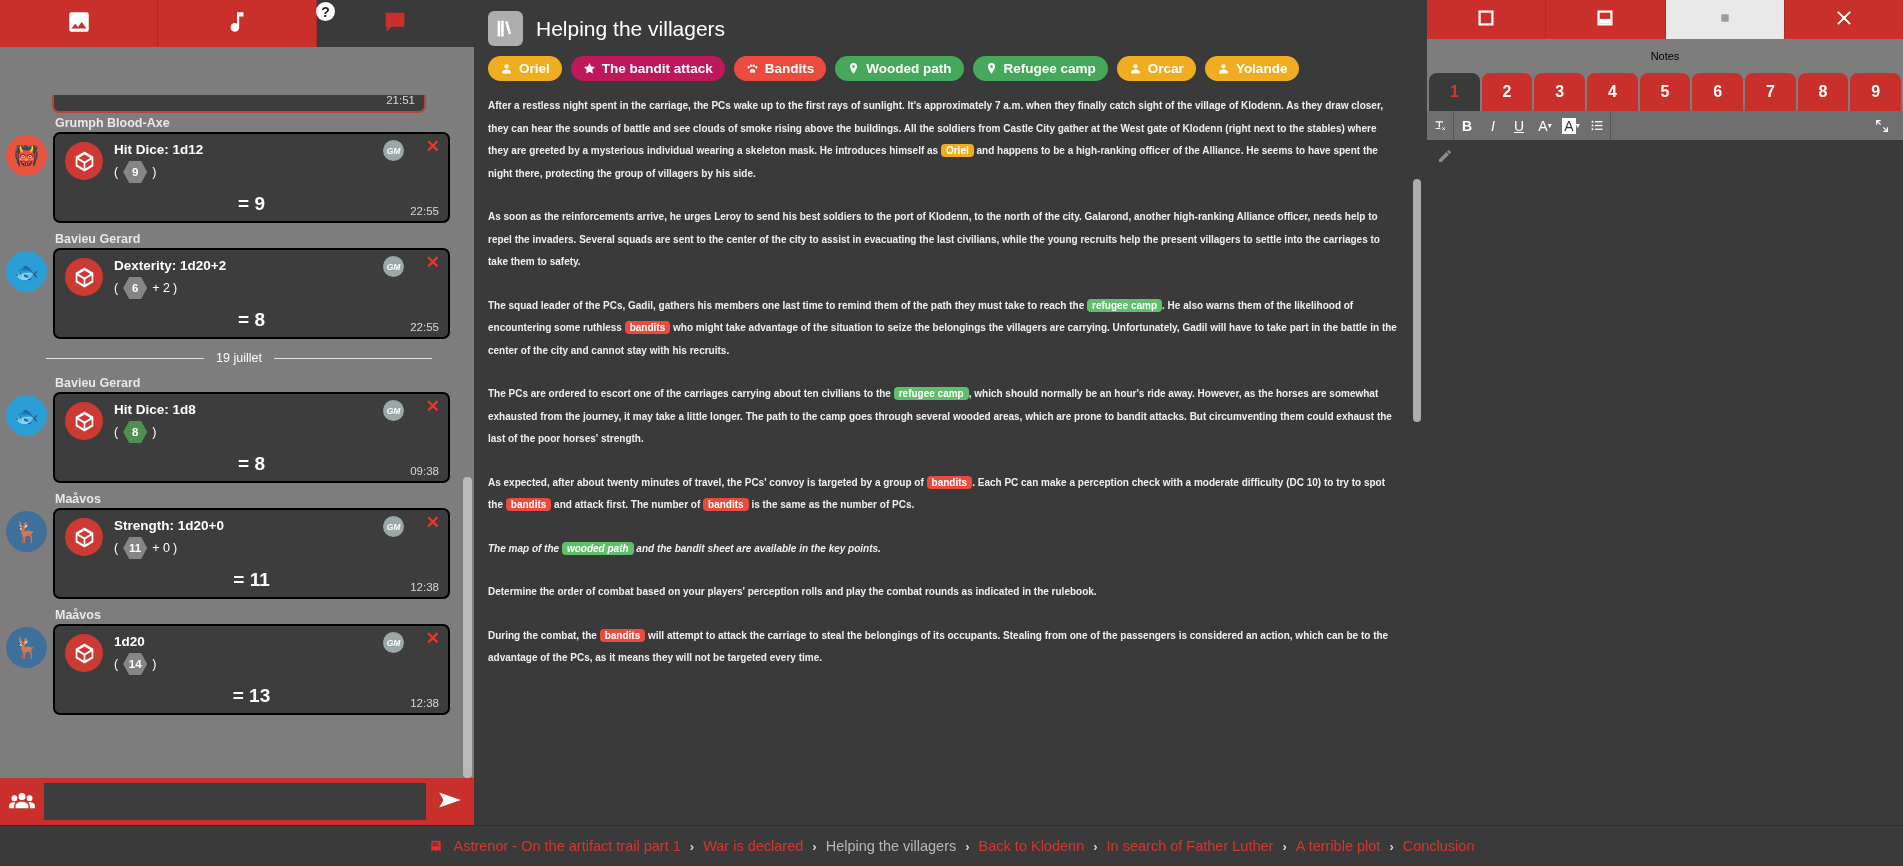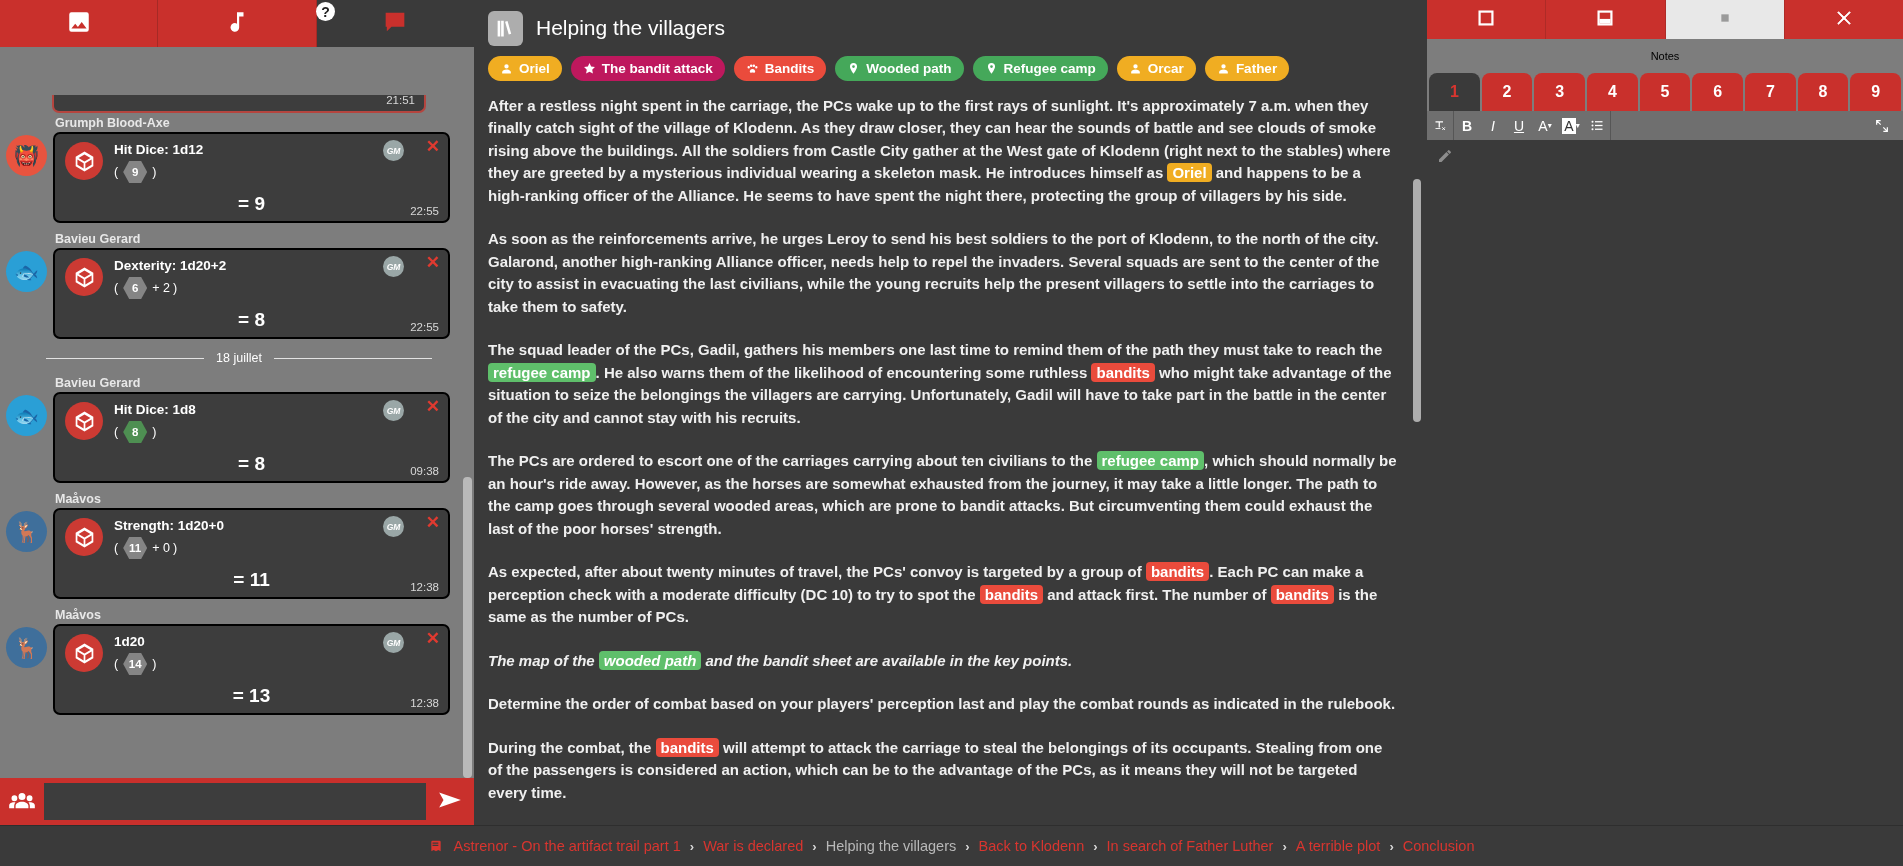--- a/index.html
+++ b/index.html
@@ -119,21 +119,21 @@
     border-radius: 13px; padding: 0 12px; color: #fff; font-size: 13.5px; font-weight: bold;
     cursor: pointer; white-space: nowrap;
   }
   .tag svg { width: 13px; height: 13px; fill: #fff; }
 
   .scene-body {
     flex: 1 1 auto; overflow: hidden; padding: 4px 28px 10px 14px;
     position: relative;
   }
   .scene-body p {
-    color: #f0f0f0; font-size: 15px; line-height: 22.5px; font-weight: bold;
+    color: #f0f0f0; font-size: 10px; line-height: 22.5px; font-weight: bold;
     margin-bottom: 21px;
   }
   .scene-body p.ital { font-style: italic; }
   .hl { border-radius: 4px; padding: 1px 5px; color: #fff; }
   .hl-orange { background: #f0ad22; }
   .hl-green  { background: #5fbf6b; }
   .hl-red    { background: #ea4b3c; }
 
   .scene-scrollbar { position: absolute; right: 6px; top: 88px; width: 8px; bottom: 6px; }
   .scene-scrollbar .thumb { position: absolute; top: 0; width: 8px; height: 38%; background: #adadad; border-radius: 4px; }
@@ -267,21 +267,21 @@
                   </div>
                   <div class="roll-total">= 8</div>
                   <div class="gm-pill">GM</div>
                   <div class="close-x">✕</div>
                   <div class="msg-time">22:55</div>
                 </div>
               </div>
             </div>
             <div class="day-sep">
               <div class="line"></div>
-              <div class="lbl">18 juillet</div>
+              <div class="lbl">19 juillet</div>
               <div class="line"></div>
             </div>
             <div class="msg-row">
               <div class="avatar av-blue">🐟</div>
               <div class="msg-wrap">
                 <div class="msg-author">Bavieu Gerard</div>
                 <div class="msg-card">
                   <div class="roll-head">
                     <div class="die-badge">
                       <svg viewBox="0 0 24 24">
@@ -443,32 +443,32 @@
               </svg>
             </span>
             <span>Orcar</span>
           </div>
           <div class="tag" style="background: rgb(240, 173, 34);">
             <span style="display: inline-flex;">
               <svg viewBox="0 0 24 24">
                 <path d="M12 12a4 4 0 1 0 0-8 4 4 0 0 0 0 8zm0 2c-4 0-8 2-8 4.5V21h16v-2.5C20 16 16 14 12 14z"></path>
               </svg>
             </span>
-            <span>Father</span>
+            <span>Yolande</span>
           </div>
         </div>
 
       <div class="scene-body" id="scene-body">
         <p><span>After a restless night spent in the carriage, the PCs wake up to the first rays of sunlight. It's approximately 7 a.m. when they finally catch sight of the village of Klodenn. As they draw closer, they can hear the sounds of battle and see clouds of smoke rising above the buildings. All the soldiers from Castle City gather at the West gate of Klodenn (right next to the stables) where they are greeted by a mysterious individual wearing a skeleton mask. He introduces himself as </span><span class="hl hl-orange">Oriel</span><span> and happens to be a high-ranking officer of the Alliance. He seems to have spent the night there, protecting the group of villagers by his side.</span></p>
           <p><span>As soon as the reinforcements arrive, he urges Leroy to send his best soldiers to the port of Klodenn, to the north of the city. Galarond, another high-ranking Alliance officer, needs help to repel the invaders. Several squads are sent to the center of the city to assist in evacuating the last civilians, while the young recruits help the present villagers to settle into the carriages to take them to safety.</span></p>
           <p><span>The squad leader of the PCs, Gadil, gathers his members one last time to remind them of the path they must take to reach the </span><span class="hl hl-green">refugee camp</span><span>. He also warns them of the likelihood of encountering some ruthless </span><span class="hl hl-red">bandits</span><span> who might take advantage of the situation to seize the belongings the villagers are carrying. Unfortunately, Gadil will have to take part in the battle in the center of the city and cannot stay with his recruits.</span></p>
           <p><span>The PCs are ordered to escort one of the carriages carrying about ten civilians to the </span><span class="hl hl-green">refugee camp</span><span>, which should normally be an hour's ride away. However, as the horses are somewhat exhausted from the journey, it may take a little longer. The path to the camp goes through several wooded areas, which are prone to bandit attacks. But circumventing them could exhaust the last of the poor horses' strength.</span></p>
           <p><span>As expected, after about twenty minutes of travel, the PCs' convoy is targeted by a group of </span><span class="hl hl-red">bandits</span><span>. Each PC can make a perception check with a moderate difficulty (DC 10) to try to spot the </span><span class="hl hl-red">bandits</span><span> and attack first. The number of </span><span class="hl hl-red">bandits</span><span> is the same as the number of PCs.</span></p>
           <p class="ital"><span>The map of the </span><span class="hl hl-green">wooded path</span><span> and the bandit sheet are available in the key points.</span></p>
-          <p><span>Determine the order of combat based on your players' perception last and play the combat rounds as indicated in the rulebook.</span></p>
+          <p><span>Determine the order of combat based on your players' perception rolls and play the combat rounds as indicated in the rulebook.</span></p>
           <p><span>During the combat, the </span><span class="hl hl-red">bandits</span><span> will attempt to attack the carriage to steal the belongings of its occupants. Stealing from one of the passengers is considered an action, which can be to the advantage of the PCs, as it means they will not be targeted every time.</span></p>
           <div class="scene-scrollbar">
           <div class="thumb"></div>
         </div>
       </div>
     </div>
 
     <div class="notes-col">
       <div class="win-ctrls">
         <div class="win-btn">

